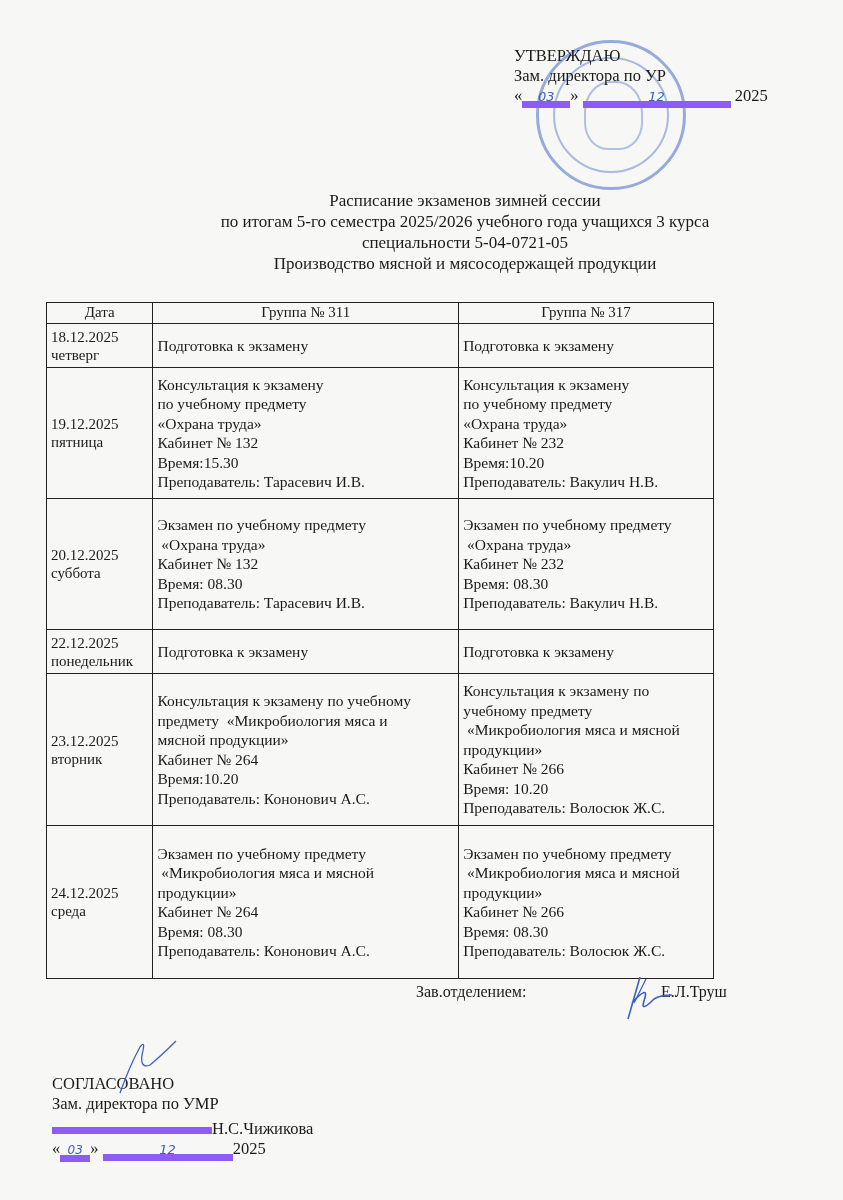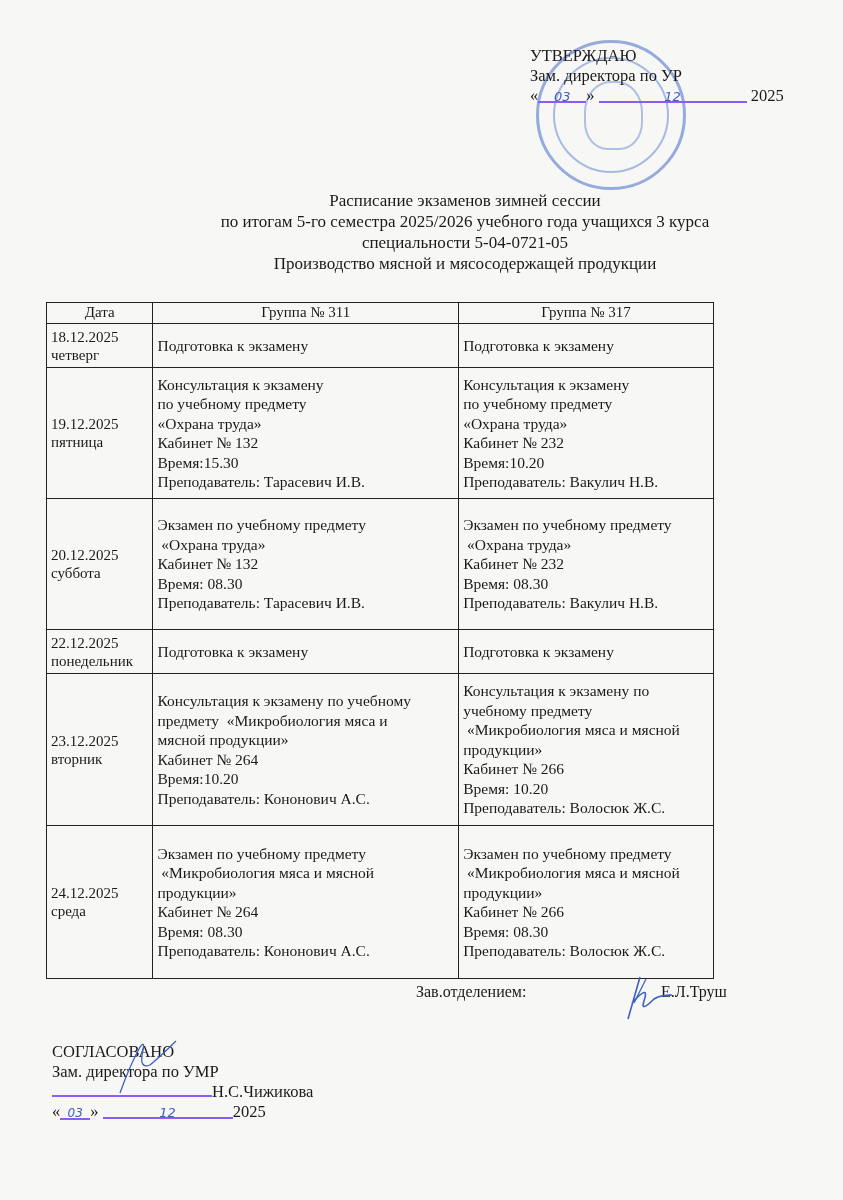--- a/index.html
+++ b/index.html
@@ -8,22 +8,22 @@
       background: #f7f7f5;
       position: relative;
       overflow: hidden;
       font-family: "Liberation Serif", "DejaVu Serif", serif;
       color: #1a1a1a;
     }
     .approve {
       position: absolute; left: 514px; top: 46px;
       font-size: 16.5px; line-height: 20px;
     }
-    .approve .line { white-space: nowrap; margin-left: 16px; }
-    .u { display: inline-block; border-bottom: 2px solid #8b5cf6; height: 14px; vertical-align: baseline; }
+    .approve .line { white-space: nowrap; }
+    .u { display: inline-block; border-bottom: 7px solid #8b5cf6; height: 14px; vertical-align: baseline; }
     .stamp {
       position: absolute; left: 536px; top: 40px; width: 150px; height: 150px;
       border-radius: 50%;
       border: 3px solid rgba(70,110,200,0.55);
       box-sizing: border-box;
       pointer-events: none;
     }
     .stamp::before {
       content: ""; position: absolute; left: 14px; top: 14px; right: 14px; bottom: 14px;
       border-radius: 50%; border: 2px solid rgba(70,110,200,0.45);
@@ -60,21 +60,21 @@
     .cell-lines div { white-space: pre; }
     .date-cell { font-size: 15px; line-height: 18px; }
 
     .head-dept {
       position: absolute; left: 416px; top: 983px; font-size: 16px; white-space: nowrap;
     }
     .head-dept .name { position: absolute; left: 245px; top: 0; }
     .sig-dept { position: absolute; left: 610px; top: 973px; width: 70px; height: 50px; }
 
     .agreed {
-      position: absolute; left: 52px; top: 1042px; font-size: 16.5px; line-height: 19.5px;
+      position: absolute; left: 52px; top: 1074px; font-size: 16.5px; line-height: 19.5px;
     }
     .agreed .line { white-space: nowrap; }
     .sig-agreed { position: absolute; left: 110px; top: 1035px; width: 70px; height: 60px; }
   </style>
 </head>
 <body>
 
 <div class="stamp"></div>
 <div class="approve">
   <div class="line">УТВЕРЖДАЮ</div>

